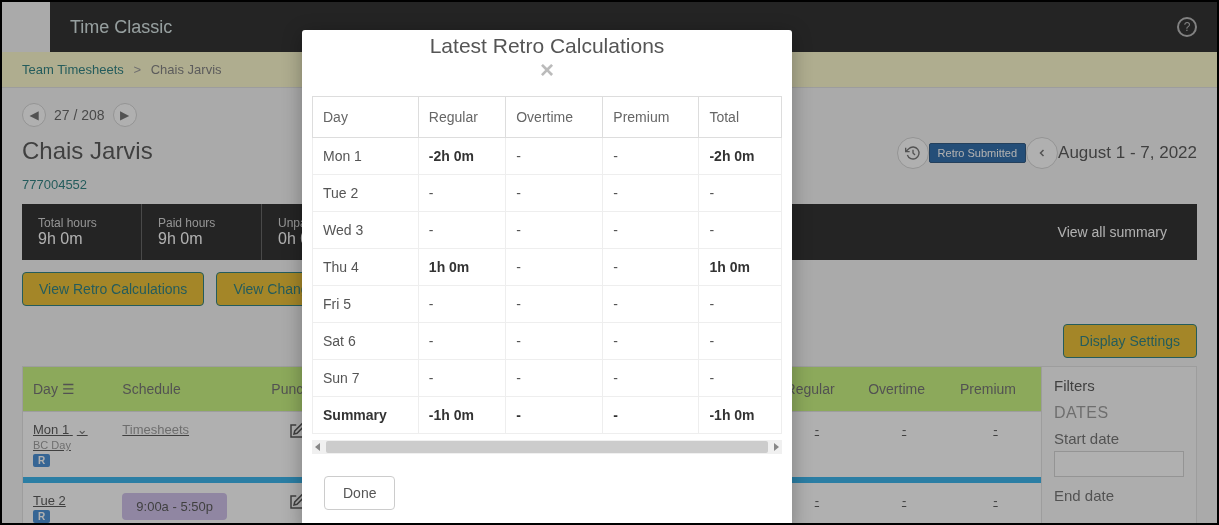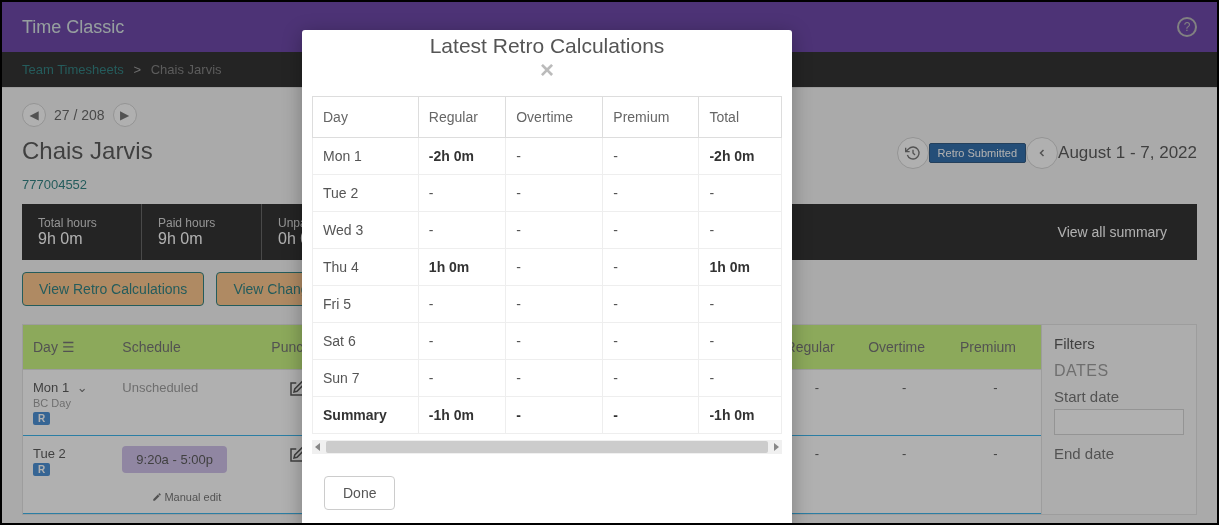--- a/index.html
+++ b/index.html
@@ -1,22 +1,22 @@
 <!DOCTYPE html>
 <html><head>
 <meta charset="utf-8">
 <style>
 * { box-sizing: border-box; margin: 0; padding: 0; }
 body { font-family: Arial, sans-serif; font-size: 14px; color: #333; background: #f5f5f5; width: 1219px; height: 525px; overflow: hidden; position: relative; border: 2px solid #000; }
 
-.topbar { background: #4c1d95; color: #fff; height: 50px; display: flex; align-items: center; padding: 0 20px; justify-content: space-between; }
+.topbar { background: #000000; color: #fff; height: 50px; display: flex; align-items: center; padding: 0 20px; justify-content: space-between; margin-left: 48px; }
 .topbar .title { font-size: 18px; font-weight: 500; color: #d0e0e0; }
 .help-icon { width: 20px; height: 20px; border: 2px solid #aaa; border-radius: 50%; display: flex; align-items: center; justify-content: center; font-size: 12px; color: #aaa; cursor: pointer; }
 
-.breadcrumb { background: #000000; border-bottom: 1px solid #ddd; padding: 10px 20px; font-size: 13px; }
+.breadcrumb { background: #fef9c3; border-bottom: 1px solid #ddd; padding: 10px 20px; font-size: 13px; }
 .breadcrumb a { color: #006666; text-decoration: none; }
 .breadcrumb .sep { color: #888; margin: 0 6px; }
 .breadcrumb .current { color: #666; }
 
 .content { padding: 15px 20px; position: relative; }
 
 .pager { display: flex; align-items: center; gap: 8px; margin-bottom: 10px; }
 .pager-btn { width: 24px; height: 24px; border: 1px solid #ccc; border-radius: 50%; background: #fff; display: flex; align-items: center; justify-content: center; cursor: pointer; font-size: 12px; color: #555; }
 .pager-text { font-size: 14px; color: #444; }
 
@@ -28,30 +28,30 @@
 .badge { background: #004d99; color: #fff; padding: 3px 8px; font-size: 11px; border-radius: 2px; border: 1px solid #003366; }
 .date-range { font-size: 17px; color: #333; text-align: center; }
 
 .summary-bar { background: #000; color: #fff; display: flex; height: 56px; margin-bottom: 12px; }
 .summary-cell { padding: 8px 16px; border-right: 1px solid #444; min-width: 120px; display: flex; flex-direction: column; justify-content: center; }
 .summary-cell .label { font-size: 12px; color: #ccc; }
 .summary-cell .val { font-size: 16px; font-weight: 500; }
 .summary-link { margin-left: auto; padding: 0 30px; display: flex; align-items: center; color: #fff; font-size: 14px; }
 
 .action-btns { display: flex; gap: 12px; margin-bottom: 18px; }
-.btn { border: 1px solid #006666; color: #006666; background: #fdba74; padding: 8px 16px; border-radius: 4px; font-size: 14px; cursor: pointer; }
+.btn { border: 1px solid #006666; color: #006666; background: #eab308; padding: 8px 16px; border-radius: 4px; font-size: 14px; cursor: pointer; }
 
 .toolbar-row { display: flex; justify-content: flex-end; margin-bottom: 8px; }
 
 .grid-wrap { display: flex; gap: 0; }
 .grid { flex: 1; border: 1px solid #ddd; background: #fff; }
 .grid table { width: 100%; border-collapse: collapse; }
 .grid th { text-align: left; padding: 14px 10px; font-weight: 400; color: #555; border-bottom: 1px solid #ddd; font-size: 14px; background: #bef264; }
 .grid th .sort-icon { margin-left: 4px; color: #555; }
-.grid td { padding: 10px; border-bottom: 1px solid #0ea5e9; vertical-align: top; font-size: 13px; }
+.grid td { padding: 10px; border-bottom: 6px solid #0ea5e9; vertical-align: top; font-size: 13px; text-decoration: underline; }
 .grid td.center { text-align: center; }
 .day-cell { font-size: 13px; color: #333; }
 .day-sub { font-size: 11px; color: #888; }
 .r-badge { display: inline-block; background: #2277cc; color: #fff; font-size: 10px; font-weight: bold; padding: 1px 5px; border-radius: 2px; margin-top: 2px; }
 .chevron { color: #555; margin-left: 4px; }
 .sched-pill { background: #c5b3e6; color: #333; padding: 6px 14px; border-radius: 4px; font-size: 13px; display: inline-block; }
 .manual-edit { font-size: 11px; color: #555; margin-top: 18px; display: flex; align-items: center; gap: 2px; justify-content: center; }
 .edit-icon { width: 18px; height: 18px; color: #333; }
 .doc-icon { color: #666; }
 
@@ -138,20 +138,23 @@
       <span class="val">0h 0m</span>
     </div>
     <div class="summary-link">View all summary</div>
   </div>
 
   <div class="action-btns">
     <button class="btn">View Retro Calculations</button>
     <button class="btn">View Changes</button>
   </div>
 
+  <div class="toolbar-row">
+    <button class="btn">Display Settings</button>
+  </div>
 
   <div class="grid-wrap">
     <div class="grid">
       <table>
         <thead>
           <tr>
             <th><span>Day</span><span class="sort-icon">☰</span></th>
             <th>Schedule</th>
             <th>Punch</th>
             <th>Time</th>
@@ -164,42 +167,42 @@
           </tr>
         </thead>
         <tbody>
           <tr>
             <td class="day-cell">
               <span>Mon 1</span>
               <span class="chevron">⌄</span><br>
               <span class="day-sub">BC Day</span><br>
               <span class="r-badge">R</span>
             </td>
-            <td><span style="color:#888">Unscheduled</span></td>
+            <td><span style="color:#888">Timesheets</span></td>
             <td class="center">
               <svg class="edit-icon" viewBox="0 0 24 24" fill="none" stroke="currentColor" stroke-width="2">
                   <path d="M11 4H4v16h16v-7"></path>
                   <path d="M18.5 2.5a2 2 0 0 1 3 3L12 15l-4 1 1-4 9.5-9.5z"></path>
                 </svg>
             </td>
             <td>HOL</td>
             <td></td>
             <td></td>
             <td class="center">-</td>
             <td class="center">-</td>
             <td class="center">-</td>
             <td class="center">-</td>
           </tr>
           <tr>
             <td class="day-cell">
               <span>Tue 2</span><br>
               <span class="r-badge">R</span>
             </td>
             <td>
-              <span class="sched-pill">9:20a - 5:00p</span>
+              <span class="sched-pill">9:00a - 5:50p</span>
               <div class="manual-edit">
                 <svg width="10" height="10" viewBox="0 0 24 24" fill="currentColor">
                     <path d="M3 17.25V21h3.75L17.81 9.94l-3.75-3.75L3 17.25zM20.71 7.04a1 1 0 0 0 0-1.41l-2.34-2.34a1 1 0 0 0-1.41 0l-1.83 1.83 3.75 3.75 1.83-1.83z"></path>
                   </svg>
                 <span>Manual edit</span>
               </div>
             </td>
             <td class="center">
               <svg class="edit-icon" viewBox="0 0 24 24" fill="none" stroke="currentColor" stroke-width="2">
                   <path d="M11 4H4v16h16v-7"></path>

